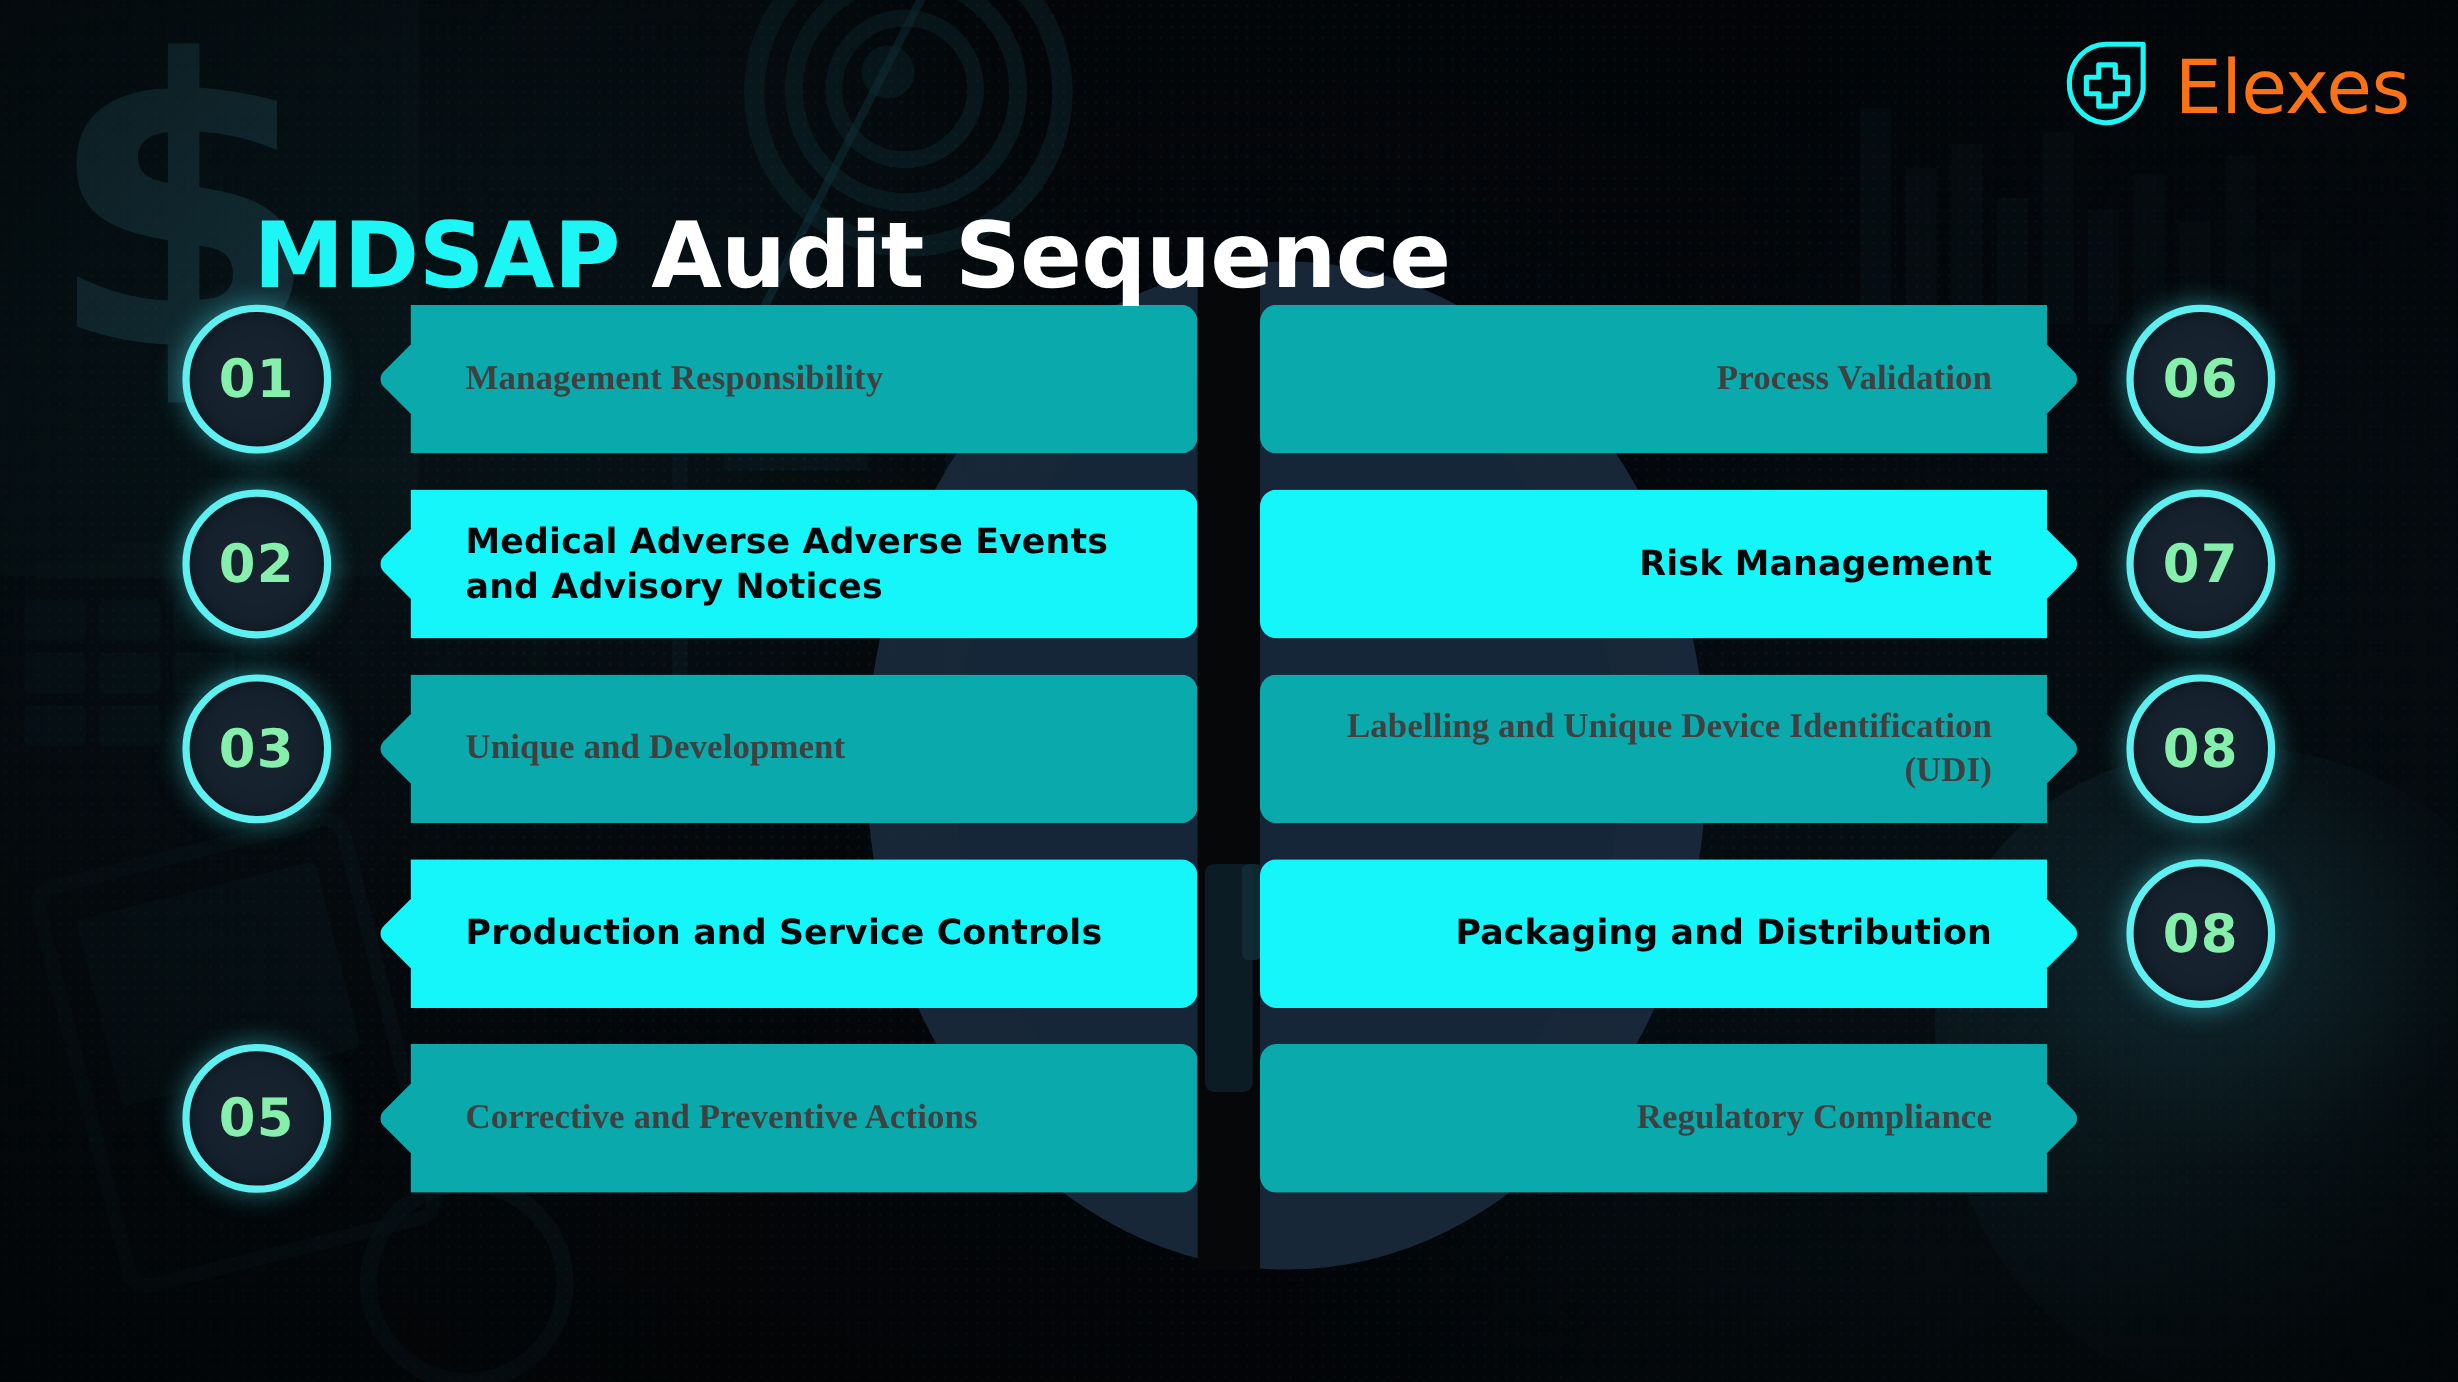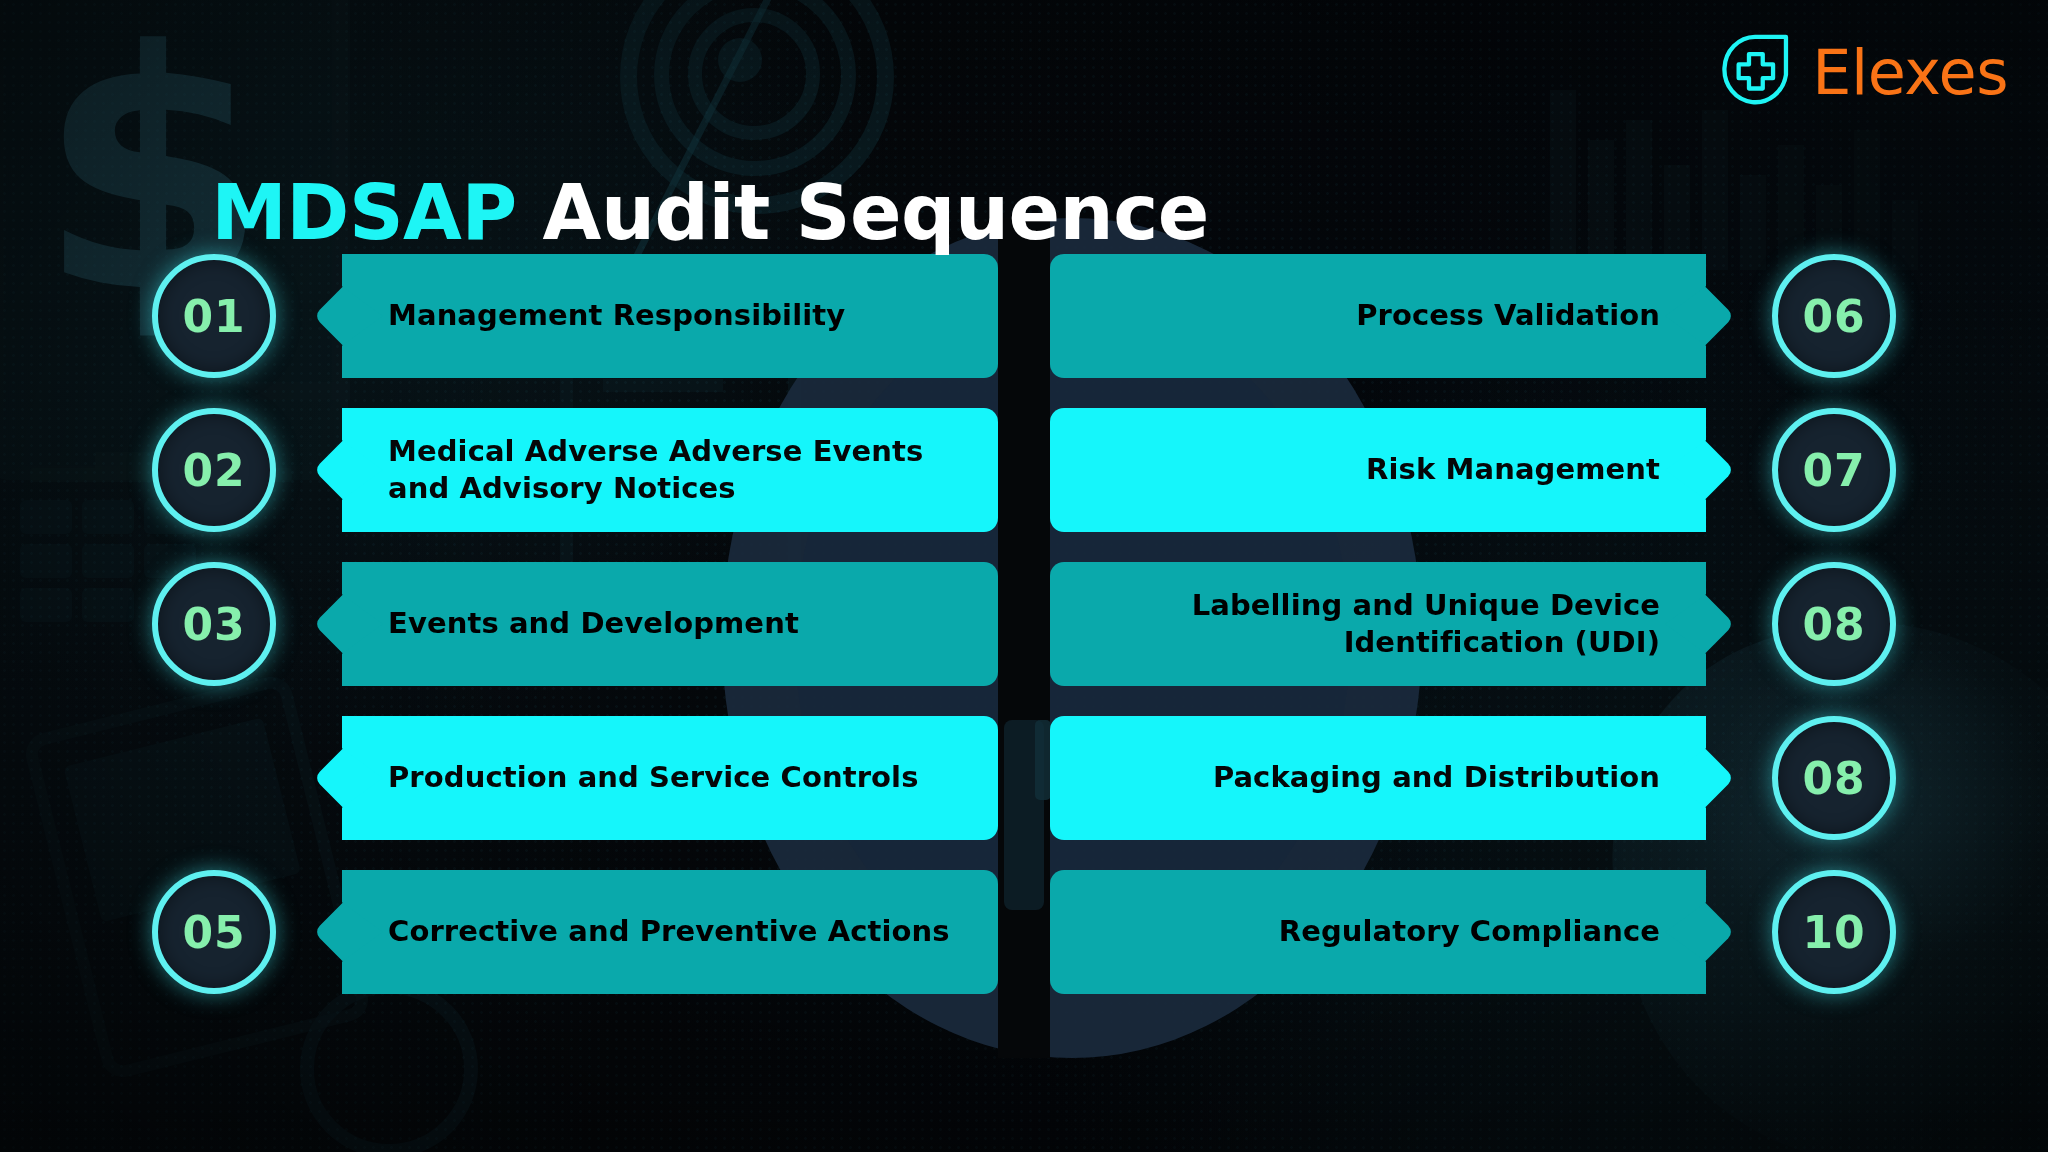--- a/index.html
+++ b/index.html
@@ -284,21 +284,21 @@
     text-align: right;
   }
   .bar-label {
     font-size: 29px;
     font-weight: 700;
     line-height: 1.28;
     letter-spacing: 0.1px;
   }
 
   .tone-teal  { background: #0aa9ab; }
-  .tone-teal  .bar-label { color: #000000; }
+  .tone-teal  .bar-label { color: #404040; font-family: Liberation Serif, serif; }
   .tone-cyan  { background: #15f6fb; }
   .tone-cyan  .bar-label { color: #050708; }
   .d-teal { background: #0aa9ab; }
   .d-cyan { background: #15f6fb; }
 </style>
 </head>
 <body>
 
 <div id="stage">
 
@@ -417,21 +417,21 @@
         <span class="bar-label">Risk Management</span>
       </div>
     </div>
 
     <div class="row" style="top:562px;">
       <div class="circle-badge badge-left">
         <span>03</span>
       </div>
       <div class="diamond diamond-left d-teal"></div>
       <div class="bar bar-left tone-teal">
-        <span class="bar-label">Events and Development</span>
+        <span class="bar-label">Unique and Development</span>
       </div>
 
       <div class="circle-badge badge-right">
         <span>08</span>
       </div>
       <div class="diamond diamond-right d-teal"></div>
       <div class="bar bar-right tone-teal">
         <span class="bar-label">Labelling and Unique Device Identification (UDI)</span>
       </div>
     </div>
@@ -453,23 +453,20 @@
 
     <div class="row" style="top:870px;">
       <div class="circle-badge badge-left">
         <span>05</span>
       </div>
       <div class="diamond diamond-left d-teal"></div>
       <div class="bar bar-left tone-teal">
         <span class="bar-label">Corrective and Preventive Actions</span>
       </div>
 
-      <div class="circle-badge badge-right">
-        <span>10</span>
-      </div>
       <div class="diamond diamond-right d-teal"></div>
       <div class="bar bar-right tone-teal">
         <span class="bar-label">Regulatory Compliance</span>
       </div>
     </div>
 
   </div>
 </div>
 
 </body></html>

